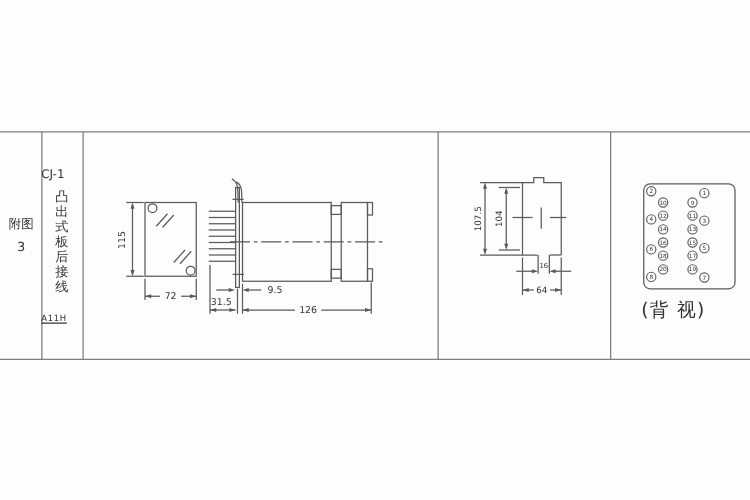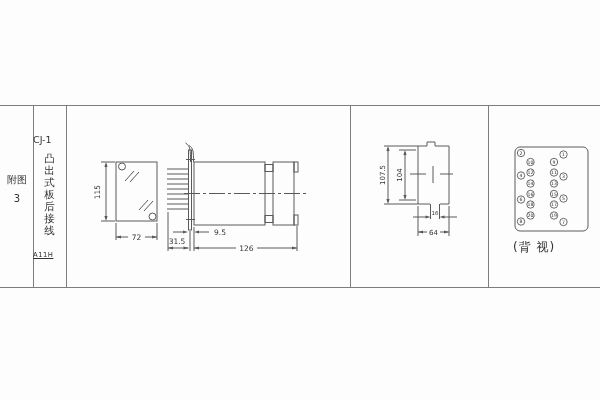--- a/index.html
+++ b/index.html
@@ -218,15 +218,15 @@
         <text x="563.5" y="223.7">7</text>
       </g>
     </g>
   </svg>
 
   <div class="vtext" style="left:7px;top:171px;width:20px;font-size:10px;line-height:18.5px;">附图3</div>
   <div class="htext" style="left:33px;top:134px;width:33px;font-size:9.5px;">CJ-1</div>
   <div class="vtext" style="left:43px;top:152px;width:13px;font-size:10.5px;line-height:12px;">凸出式板后接线</div>
   <div class="htext" style="left:33px;top:251px;width:33px;font-size:6.8px;letter-spacing:0.5px;text-decoration:underline;">A11H</div>
 
-  <div class="htext" style="left:513px;top:239px;width:77px;font-size:12px;letter-spacing:1px;">(背 视)</div>
+  <div class="htext" style="left:513px;top:239px;width:77px;font-size:15px;letter-spacing:1px;">(背 视)</div>
 
 </div>
 
 </body></html>

